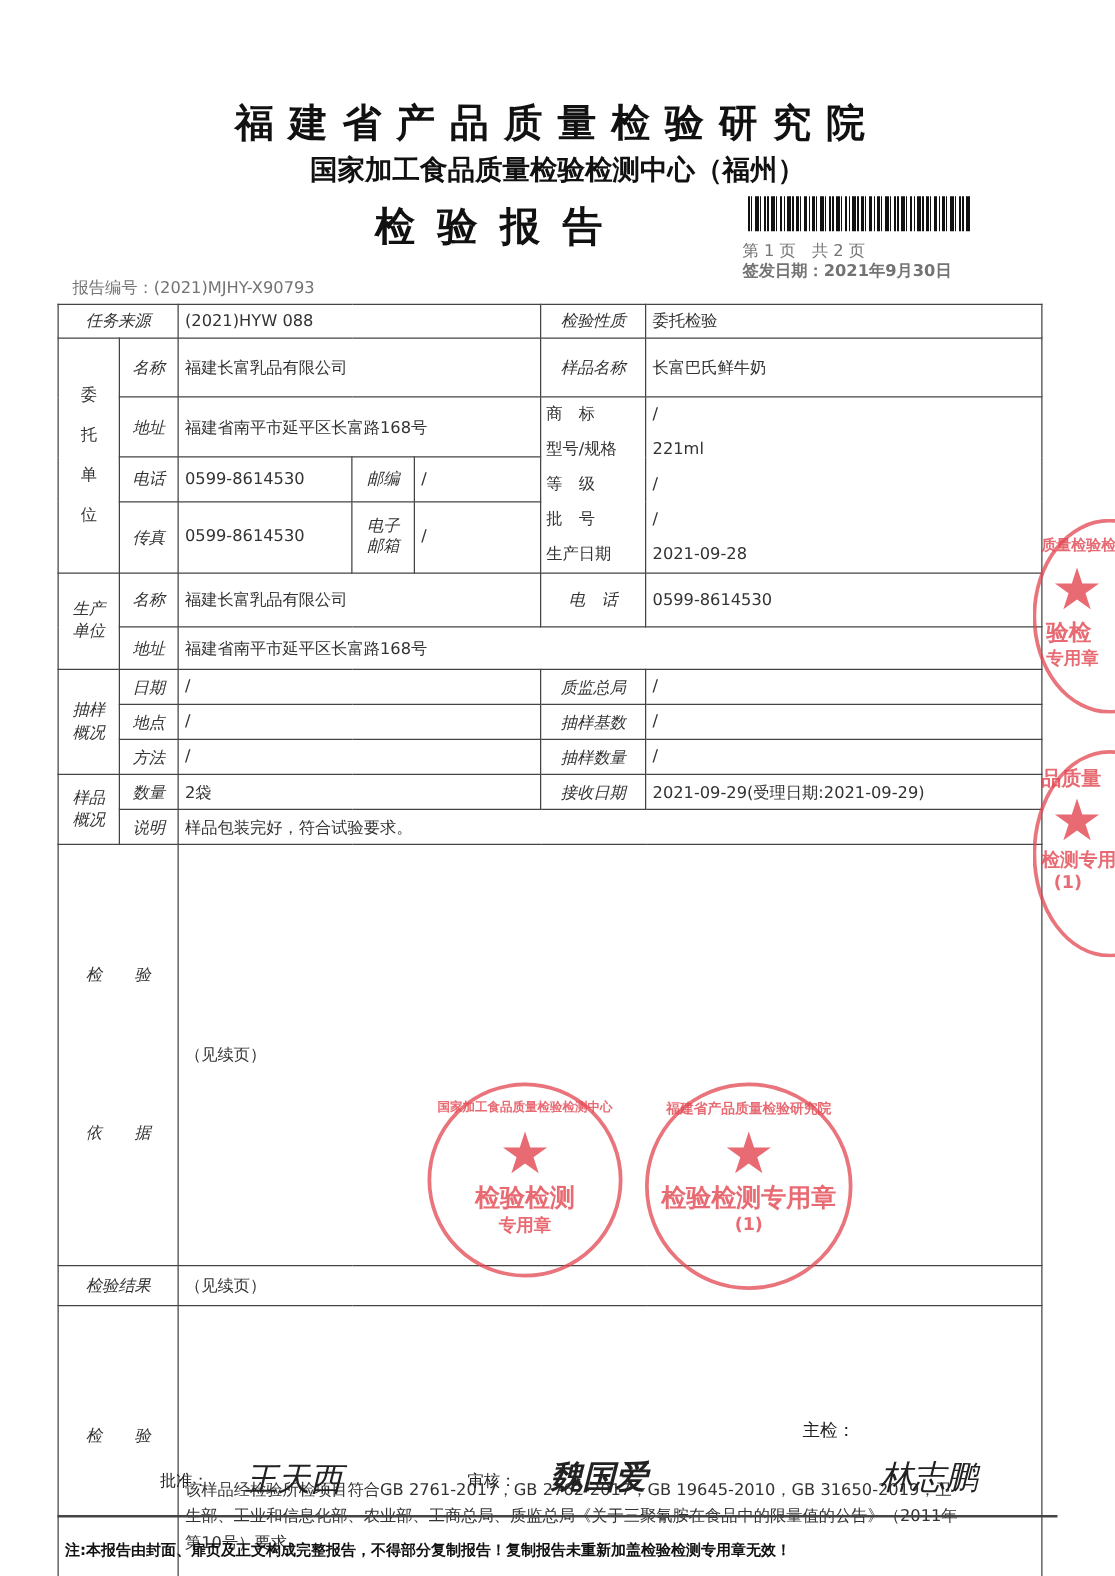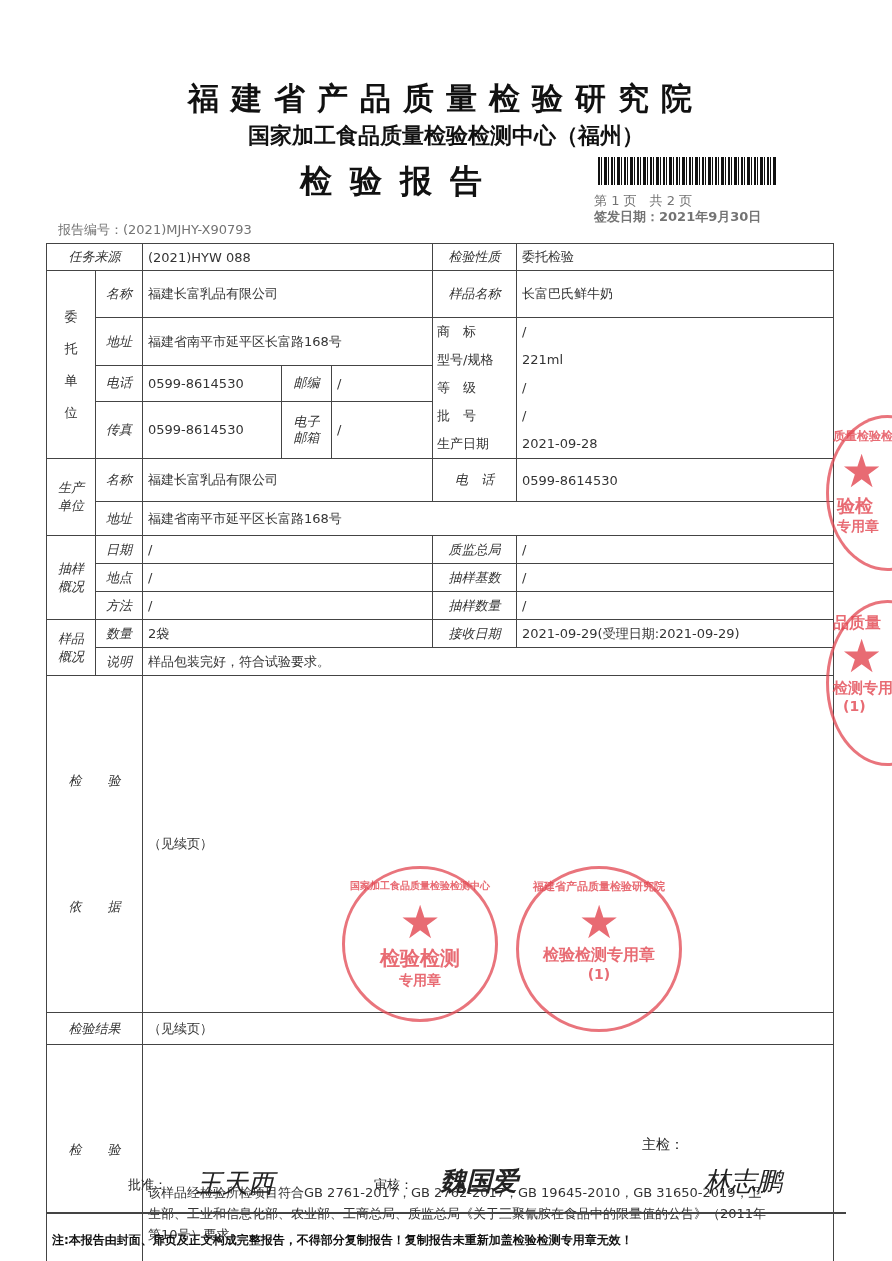--- a/index.html
+++ b/index.html
@@ -166,21 +166,21 @@
 
 <div class="seal" style="left:342px;top:866px;width:150px;height:150px;">
   <span class="arc" style="font-size:10px;">国家加工食品质量检验检测中心</span>
   <span class="star">★</span>
   <span class="txt1">检验检测</span>
   <span class="txt2">专用章</span>
 </div>
 <div class="seal" style="left:516px;top:866px;width:160px;height:160px;">
   <span class="arc" style="font-size:11px;">福建省产品质量检验研究院</span>
   <span class="star">★</span>
-  <span class="txt2" style="font-size:16px;">检验检测专用章</span>
+  <span class="txt2" style="font-size:20px;">检验检测专用章</span>
   <span class="txt2">(1)</span>
 </div>
 
 <div class="seal" style="left:826px;top:415px;width:120px;height:150px;border-right:none;">
   <span class="arc" style="font-size:12px;text-align:left;padding-left:4px;">质量检验检</span>
   <span class="star" style="text-align:left;padding-left:12px;">★</span>
   <span class="txt1" style="text-align:left;padding-left:8px;font-size:18px;">验检</span>
   <span class="txt2" style="text-align:left;padding-left:8px;">专用章</span>
 </div>
 <div class="seal" style="left:826px;top:600px;width:120px;height:160px;border-right:none;">

